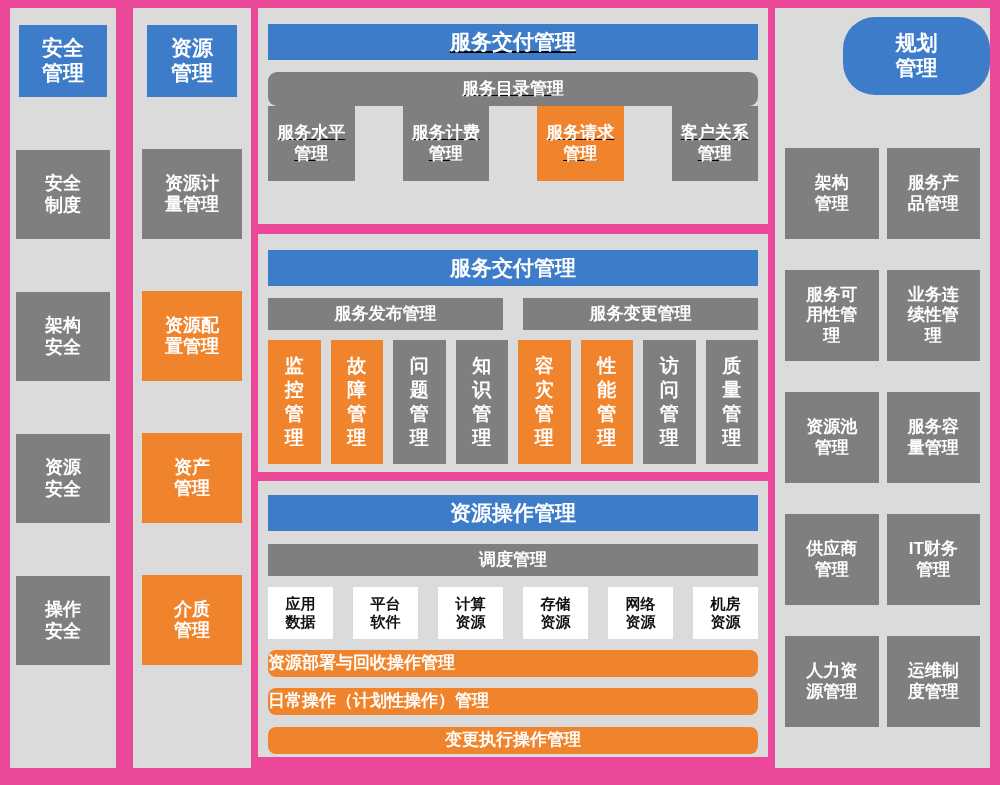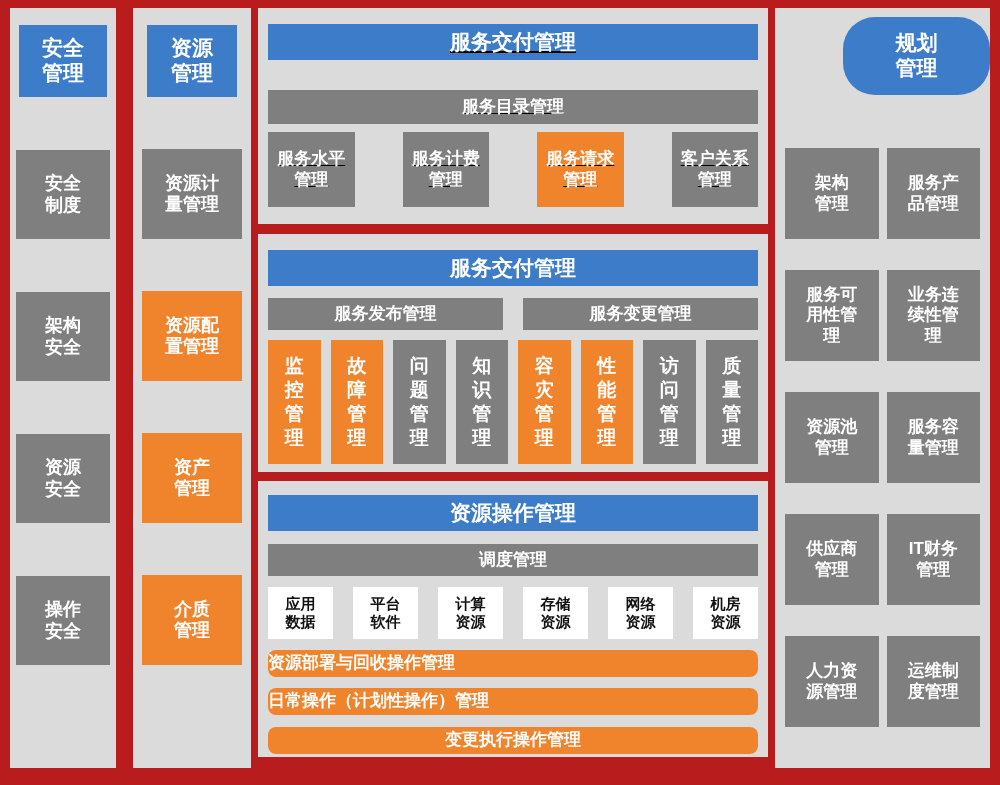--- a/index.html
+++ b/index.html
@@ -1,31 +1,31 @@
 <!DOCTYPE html>
 <html style="--blue: #3d7cc9; --gray: #7f7f7f; --orange: #f0842c; --panel_bg: #dbdbdb; --white_box_text: #111111;"><head>
 <meta charset="utf-8">
 <style>
   :root{
     --blue:#3d7cc9; --gray:#7f7f7f; --orange:#f0842c; --panel_bg:#dbdbdb; --white_box_text:#111111;
   }
   *{box-sizing:border-box;margin:0;padding:0;}
   body{background:#ffffff;font-family:"Liberation Sans","DejaVu Sans",sans-serif;}
-  #canvas{position:relative;width:1000px;height:785px;background:#b91c1c;overflow:hidden;}
+  #canvas{position:relative;width:1000px;height:785px;background:#ec4899;overflow:hidden;}
   .strip,.panel{position:absolute;background:var(--panel_bg);}
   .box{display:flex;align-items:center;justify-content:center;text-align:center;
        font-weight:700;color:#ffffff;white-space:pre-line;line-height:1.18;}
   .blue{background:var(--blue);}
   .gray{background:var(--gray);}
   .orange{background:var(--orange);}
   .whitebox{background:#ffffff;color:var(--white_box_text);}
   .row{display:flex;}
   .g6{gap:20px;} .g8{gap:8px;} .g10{gap:10px;}
   .mt10{margin-top:10px;} .mt11{margin-top:11px;justify-content:space-between;} .mt12{margin-top:12px;}
-  .mt13{margin-top:13px;} .mt16{margin-top:8px;gap:48px;} .mt19{margin-top:30px;}
+  .mt13{margin-top:13px;} .mt16{margin-top:0;gap:48px;} .mt19{margin-top:12px;border-radius:9px;}
 
   
   #security-strip{left:10px;top:8px;width:106px;height:760px;display:flex;flex-direction:column;align-items:center;}
   #security-strip .col-hdr{width:88px;height:72px;margin-top:17px;font-size:21px;}
   #security-strip .col-item{width:94px;height:89px;margin-top:53px;font-size:18px;}
 
   
   #resource-strip{left:133px;top:8px;width:118px;height:760px;display:flex;flex-direction:column;align-items:center;}
   #resource-strip .col-hdr{width:90px;height:72px;margin-top:17px;font-size:21px;}
   #resource-strip .col-item{width:100px;height:90px;margin-top:52px;font-size:18px;}

